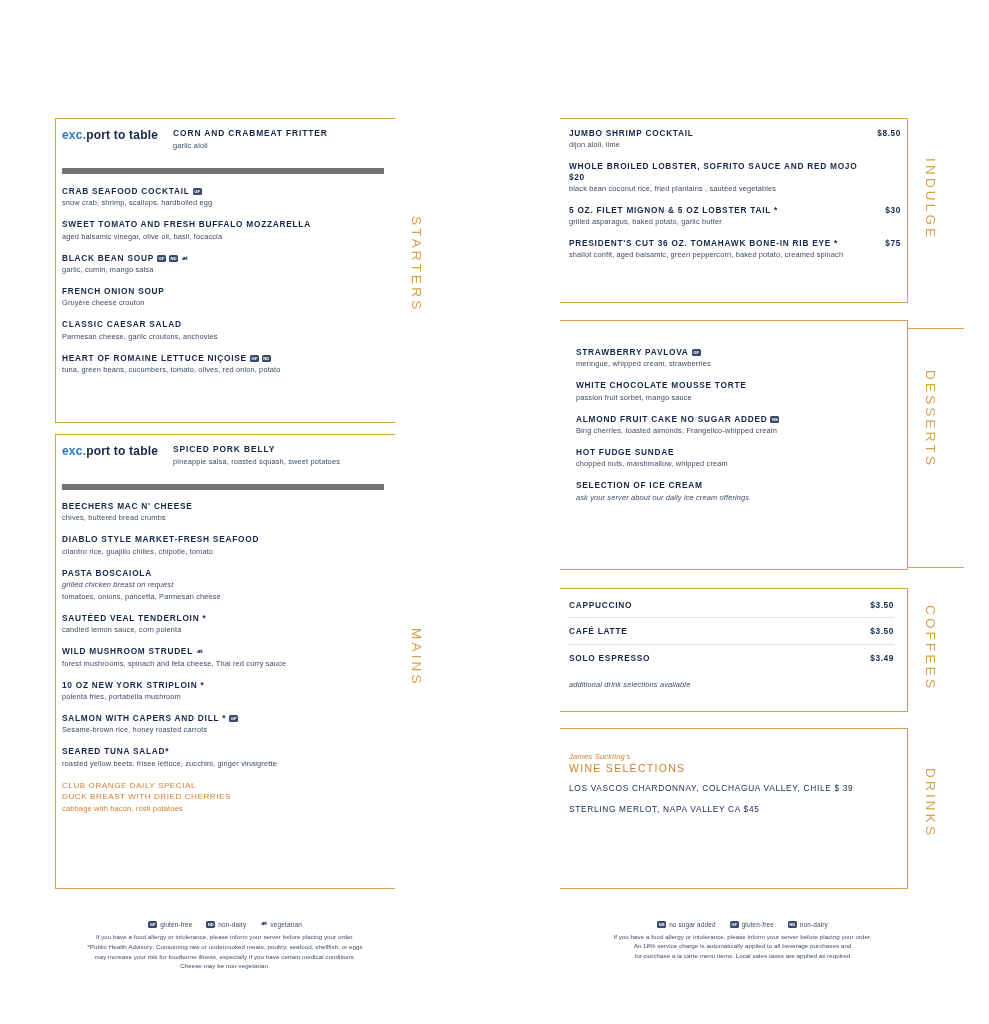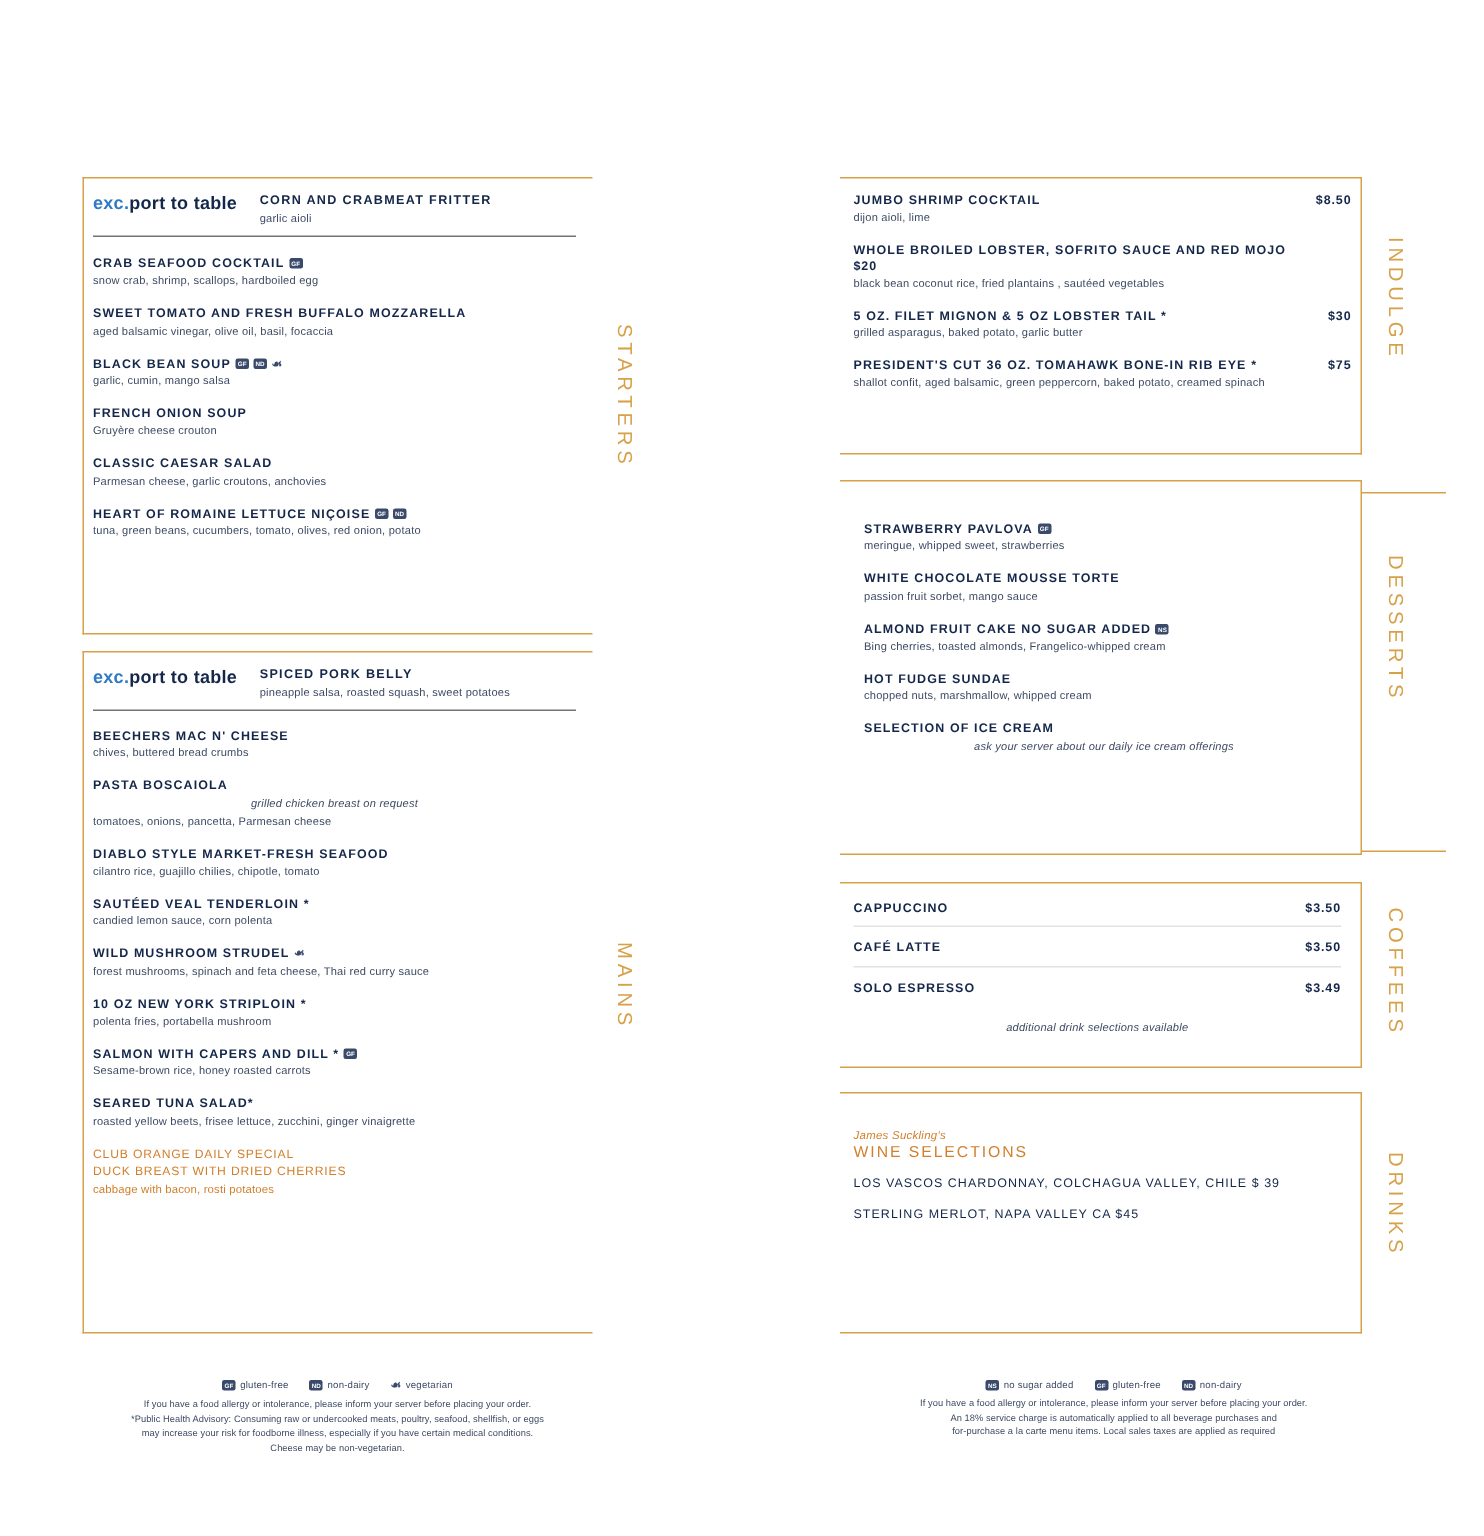--- a/index.html
+++ b/index.html
@@ -29,21 +29,21 @@
     text-transform: uppercase;
     line-height: 1.25;
   }
   .item-desc {
     font-size: 7.4px;
     letter-spacing: 0.15px;
     color: #3d4a63;
     line-height: 1.35;
     margin-top: 2px;
   }
-  .item-desc.italic { font-style: italic; text-align: center; }
+  .item-desc.italic { font-style: italic; }
   .price {
     font-size: 8.3px;
     letter-spacing: 0.6px;
     color: #14274a;
     font-weight: 600;
   }
   .menu-item { margin-bottom: 11px; }
 
   
   .badge {
@@ -93,22 +93,22 @@
   .brand {
     font-size: 12px;
     letter-spacing: 0.2px;
     color: #14274a;
     font-weight: 600;
     white-space: nowrap;
   }
   .brand .exc { color: #2e7ac4; }
   .brand .dot { color: #2e7ac4; }
   .feature-head {
-    border-bottom: 1px solid #737373;
-    padding-bottom: 7px;
+    border-bottom: 6px solid #737373;
+    padding-bottom: 18px;
     display: flex;
     align-items: flex-start;
   }
   .feature-title {
     font-size: 8.4px;
     letter-spacing: 0.9px;
     color: #14274a;
     font-weight: 600;
     text-transform: uppercase;
   }
@@ -244,27 +244,27 @@
         <div class="feature-title">SPICED PORK BELLY</div>
         <div class="feature-desc">pineapple salsa, roasted squash, sweet potatoes</div>
       </div>
     </div>
     <div style="margin-top:11px;" id="mains-list">
         <div class="menu-item">
           <div class="item-title">BEECHERS MAC N' CHEESE</div>
           <div class="item-desc">chives, buttered bread crumbs</div>
         </div>
         <div class="menu-item">
+          <div class="item-title">DIABLO STYLE MARKET-FRESH SEAFOOD</div>
+          <div class="item-desc">cilantro rice, guajillo chilies, chipotle, tomato</div>
+        </div>
+        <div class="menu-item">
           <div class="item-title">PASTA BOSCAIOLA</div>
           <div class="item-desc italic">grilled chicken breast on request</div>
           <div class="item-desc">tomatoes, onions, pancetta, Parmesan cheese</div>
-        </div>
-        <div class="menu-item">
-          <div class="item-title">DIABLO STYLE MARKET-FRESH SEAFOOD</div>
-          <div class="item-desc">cilantro rice, guajillo chilies, chipotle, tomato</div>
         </div>
         <div class="menu-item">
           <div class="item-title">SAUTÉED VEAL TENDERLOIN *</div>
           <div class="item-desc">candied lemon sauce, corn polenta</div>
         </div>
         <div class="menu-item">
           <div class="item-title">WILD MUSHROOM STRUDEL<span class="badge leaf">☙</span></div>
           <div class="item-desc">forest mushrooms, spinach and feta cheese, Thai red curry sauce</div>
         </div>
         <div class="menu-item">
@@ -319,21 +319,21 @@
       </div>
     </div>
 
   <div class="box no-left" style="left:560px; top:320px; width:348px; height:250px;"></div>
   <div class="box no-left no-right" style="left:908px; top:328px; width:56px; height:240px; border-top:1px solid #d7a14a; border-bottom:1px solid #d7a14a;"></div>
   <div class="side-label" style="left:923px; top:370px;">DESSERTS</div>
 
   <div style="position:absolute; left:576px; top:347px; width:320px;" id="desserts-list">
       <div class="menu-item">
         <div class="item-title">STRAWBERRY PAVLOVA<span class="badge">GF</span></div>
-        <div class="item-desc">meringue, whipped sweet, strawberries</div>
+        <div class="item-desc">meringue, whipped cream, strawberries</div>
       </div>
       <div class="menu-item">
         <div class="item-title">WHITE CHOCOLATE MOUSSE TORTE</div>
         <div class="item-desc">passion fruit sorbet, mango sauce</div>
       </div>
       <div class="menu-item">
         <div class="item-title">ALMOND FRUIT CAKE NO SUGAR ADDED<span class="badge">NS</span></div>
         <div class="item-desc">Bing cherries, toasted almonds, Frangelico-whipped cream</div>
       </div>
       <div class="menu-item">

